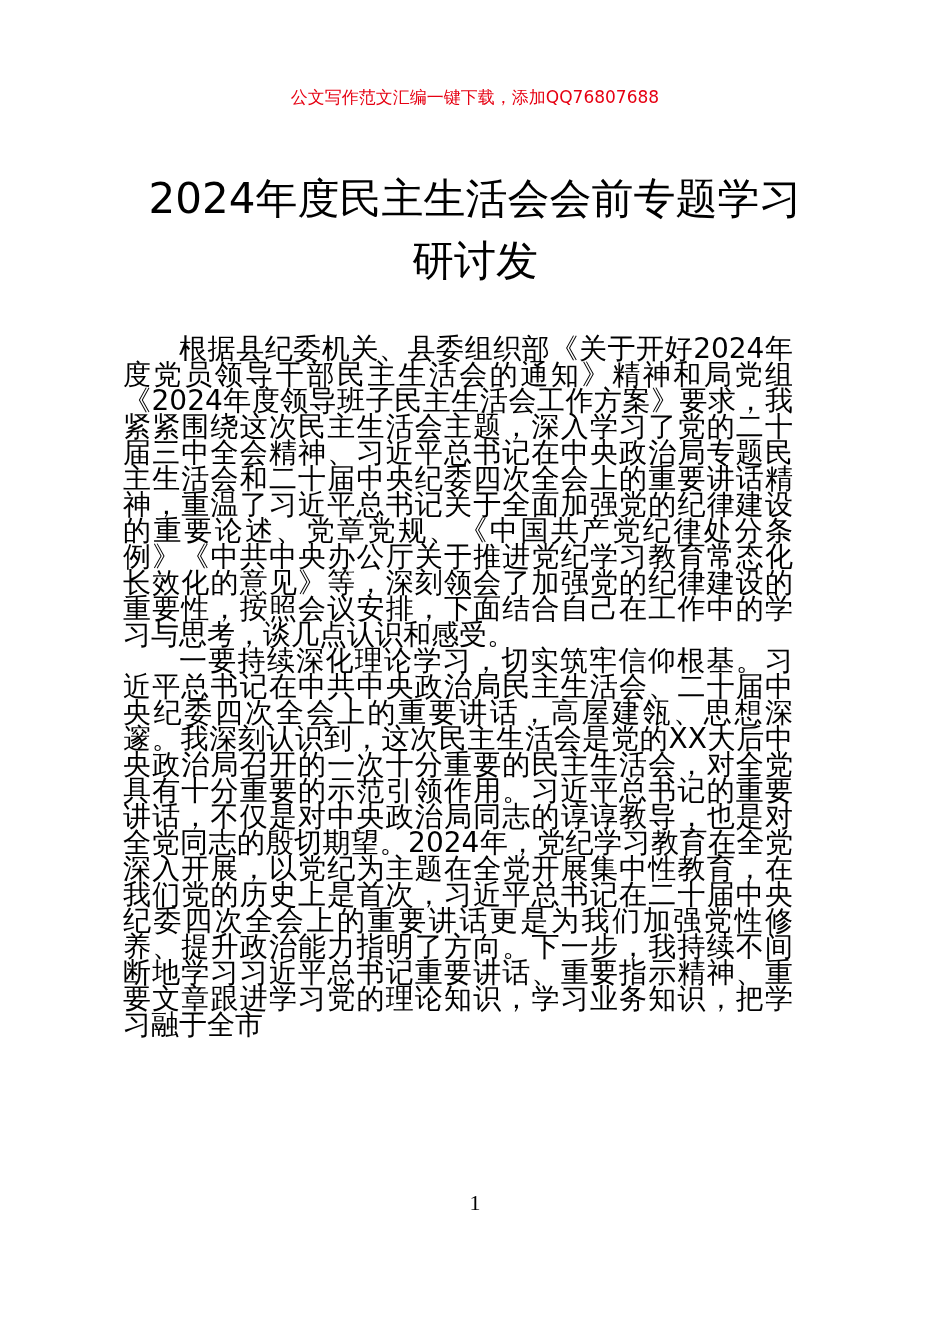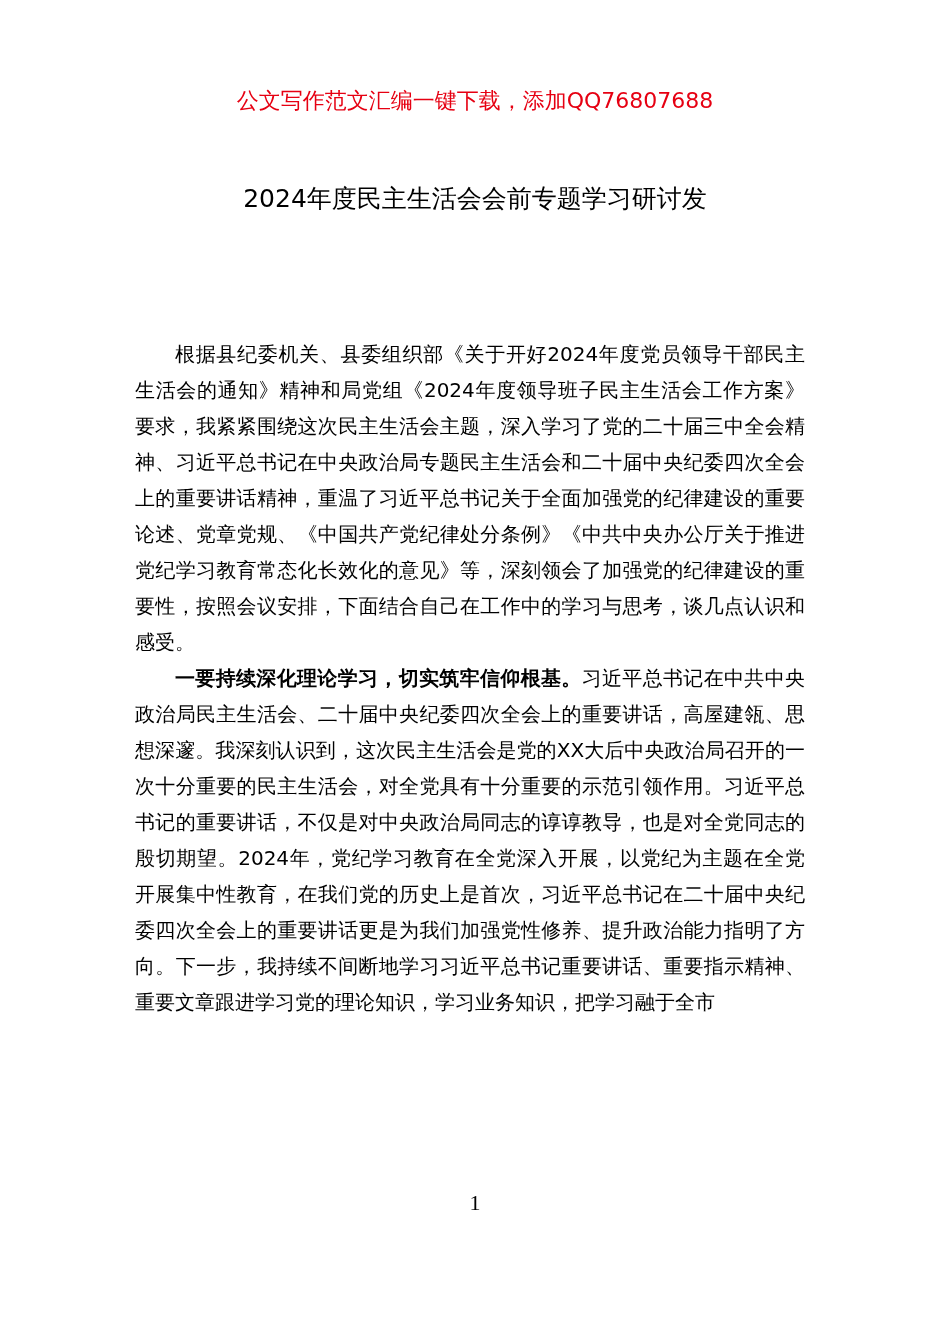--- a/index.html
+++ b/index.html
@@ -1,26 +1,26 @@
 <!DOCTYPE html>
 <html><head>
 <meta charset="utf-8">
 <style>
   html, body { margin:0; padding:0; background:#ffffff; }
   body { width:950px; height:1344px; position:relative; overflow:hidden;
          font-family:"DejaVu Sans", "Liberation Sans", sans-serif; color:#000; }
   .header-note { position:absolute; top:86px; left:0; width:950px; text-align:center;
-         font-size:22px; color:#e60012; letter-spacing:0px; }
+         font-size:17px; color:#e60012; letter-spacing:0px; }
   .title { position:absolute; top:168px; left:130px; width:690px; text-align:center;
-         font-size:25px; line-height:62px; color:#000; font-weight:normal; margin:0; }
+         font-size:42px; line-height:62px; color:#000; font-weight:normal; margin:0; }
   .title .line { display:block; }
-  .body-text { position:absolute; top:336px; left:135px; width:670px; font-size:20px;
-         line-height:36px; text-align:justify; text-align-last:auto; }
+  .body-text { position:absolute; top:336px; left:123px; width:670px; font-size:28px;
+         line-height:26px; text-align:justify; text-align-last:auto; }
   .para { margin:0; text-indent:2em; }
-  .para .bold { font-weight:bold; }
+  .para .bold { font-weight:normal; }
   .page-num { position:absolute; top:1190px; left:0; width:950px; text-align:center;
          font-family:"Liberation Serif", "DejaVu Serif", serif; font-size:22px; }
 </style>
 </head>
 <body>
 
 <div class="header-note">公文写作范文汇编一键下载，添加QQ76807688</div>
 
 <h1 class="title">
   <span class="line">2024年度民主生活会会前专题学习研讨发</span>

